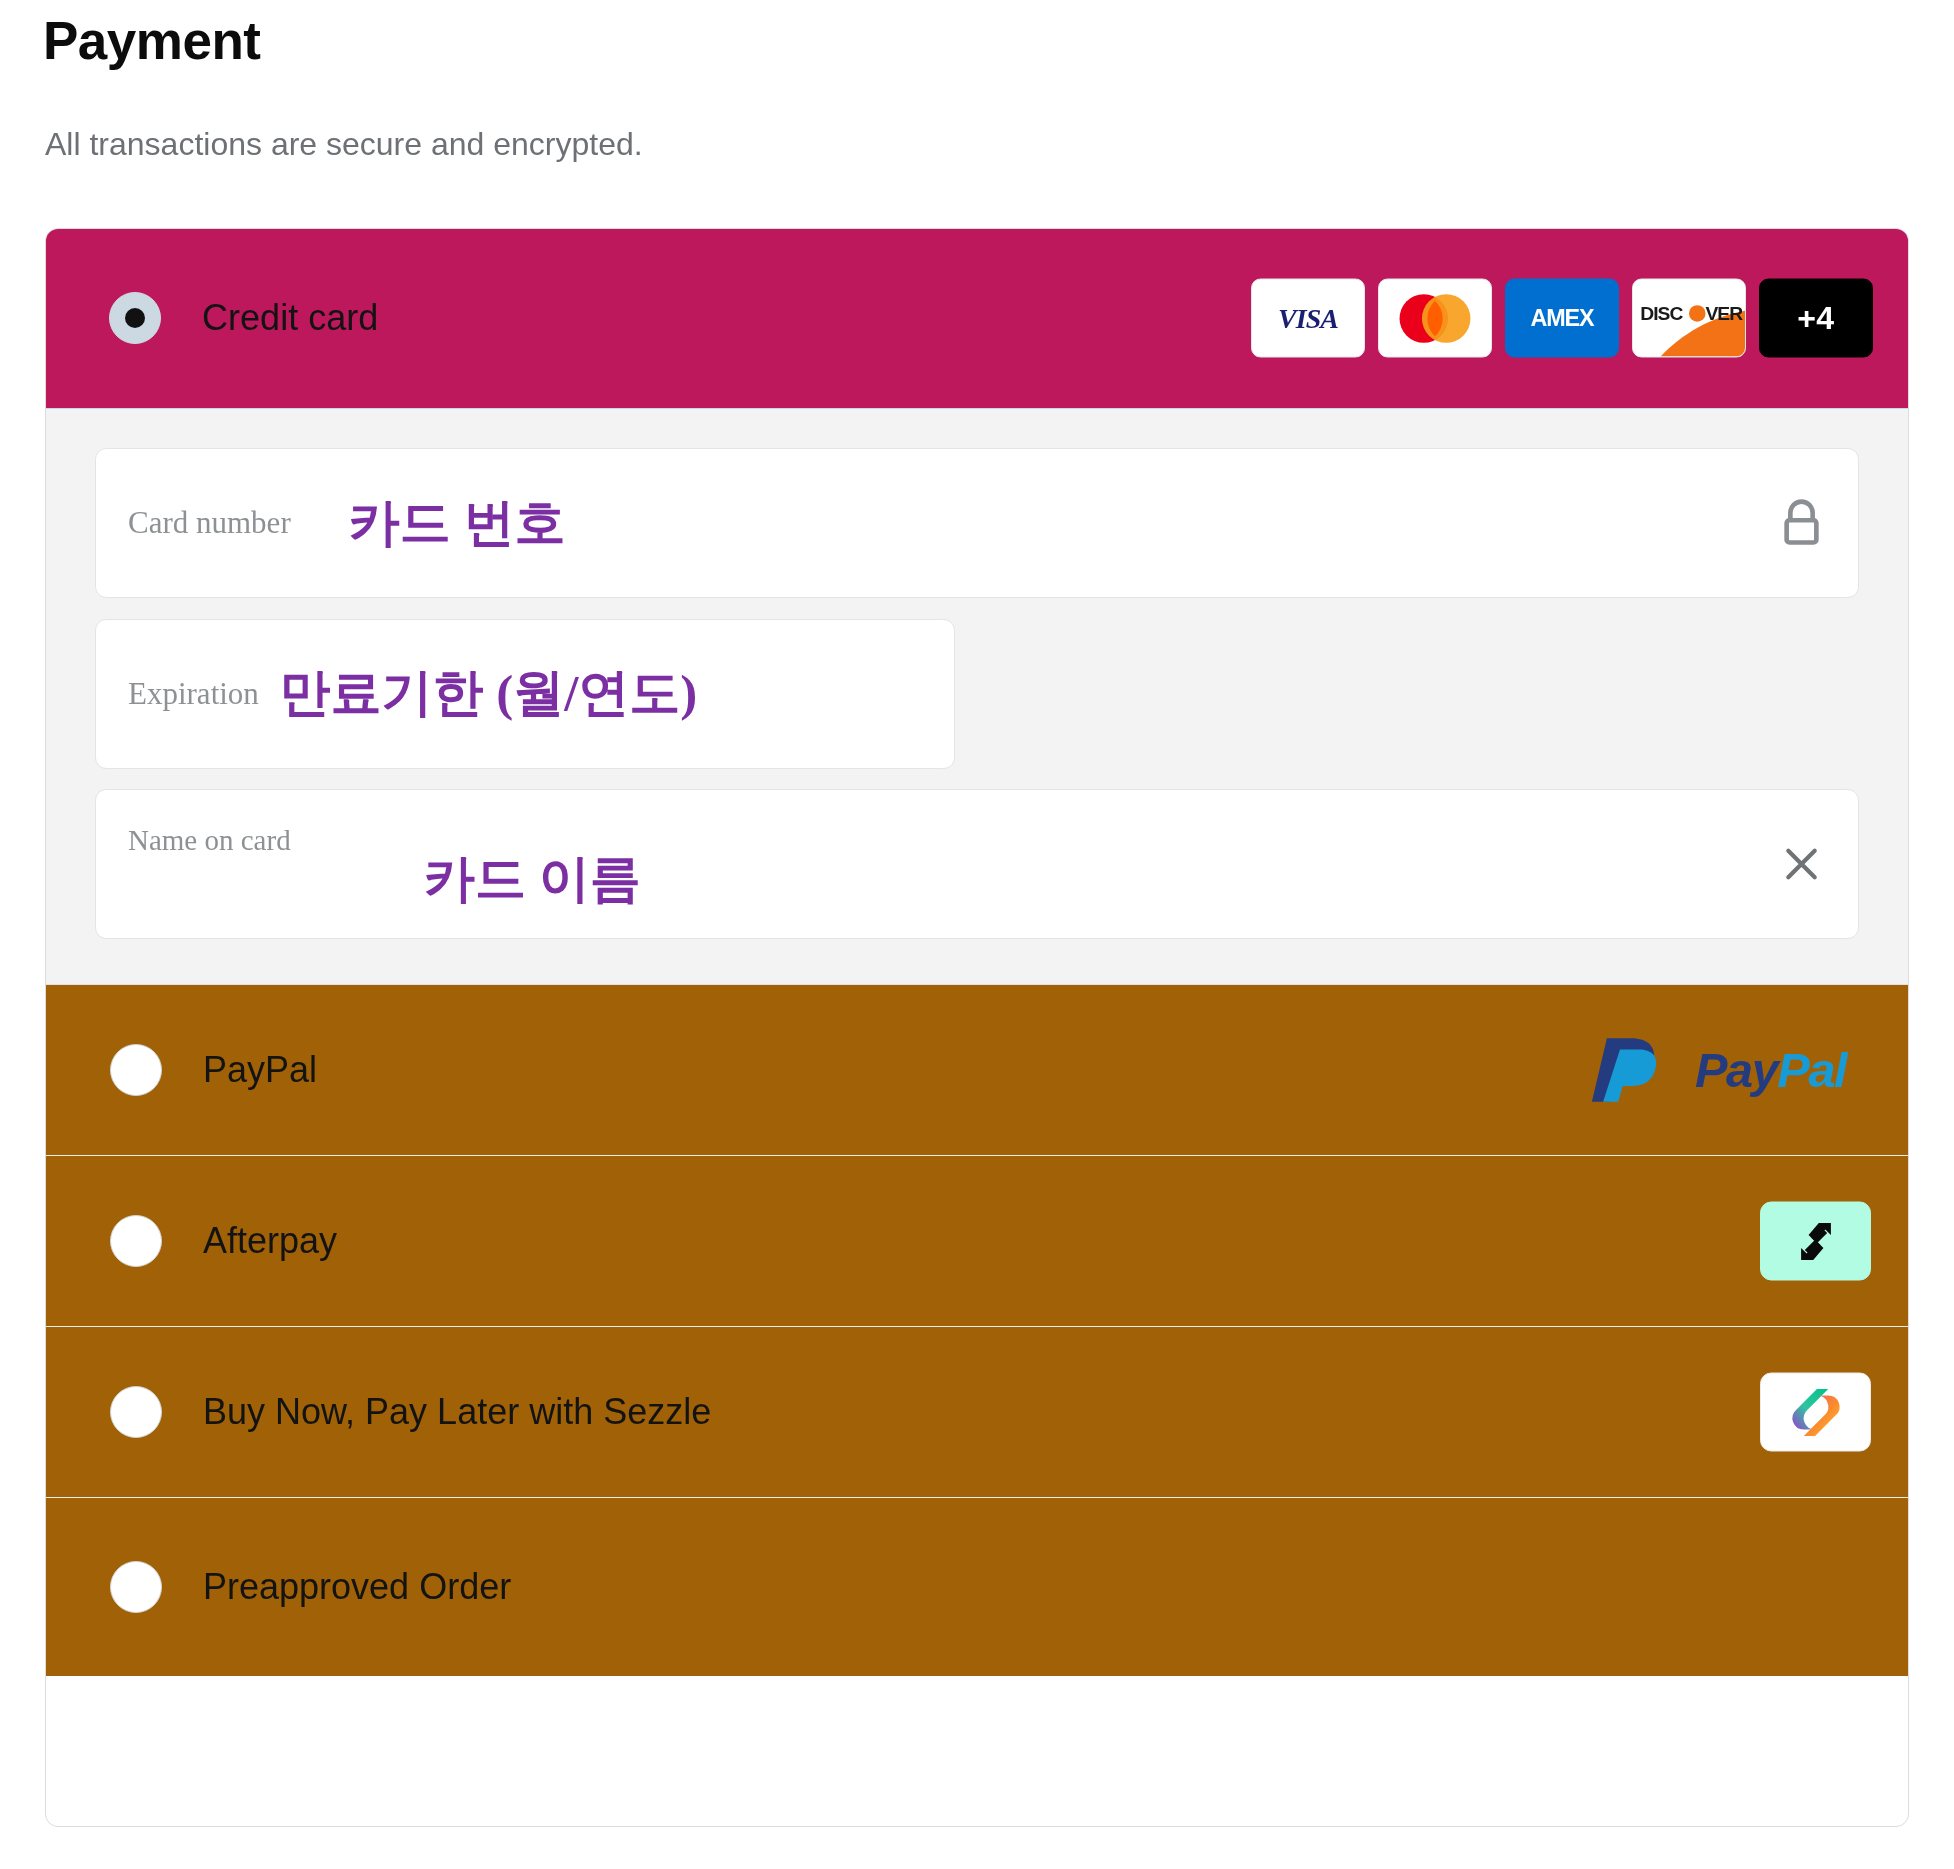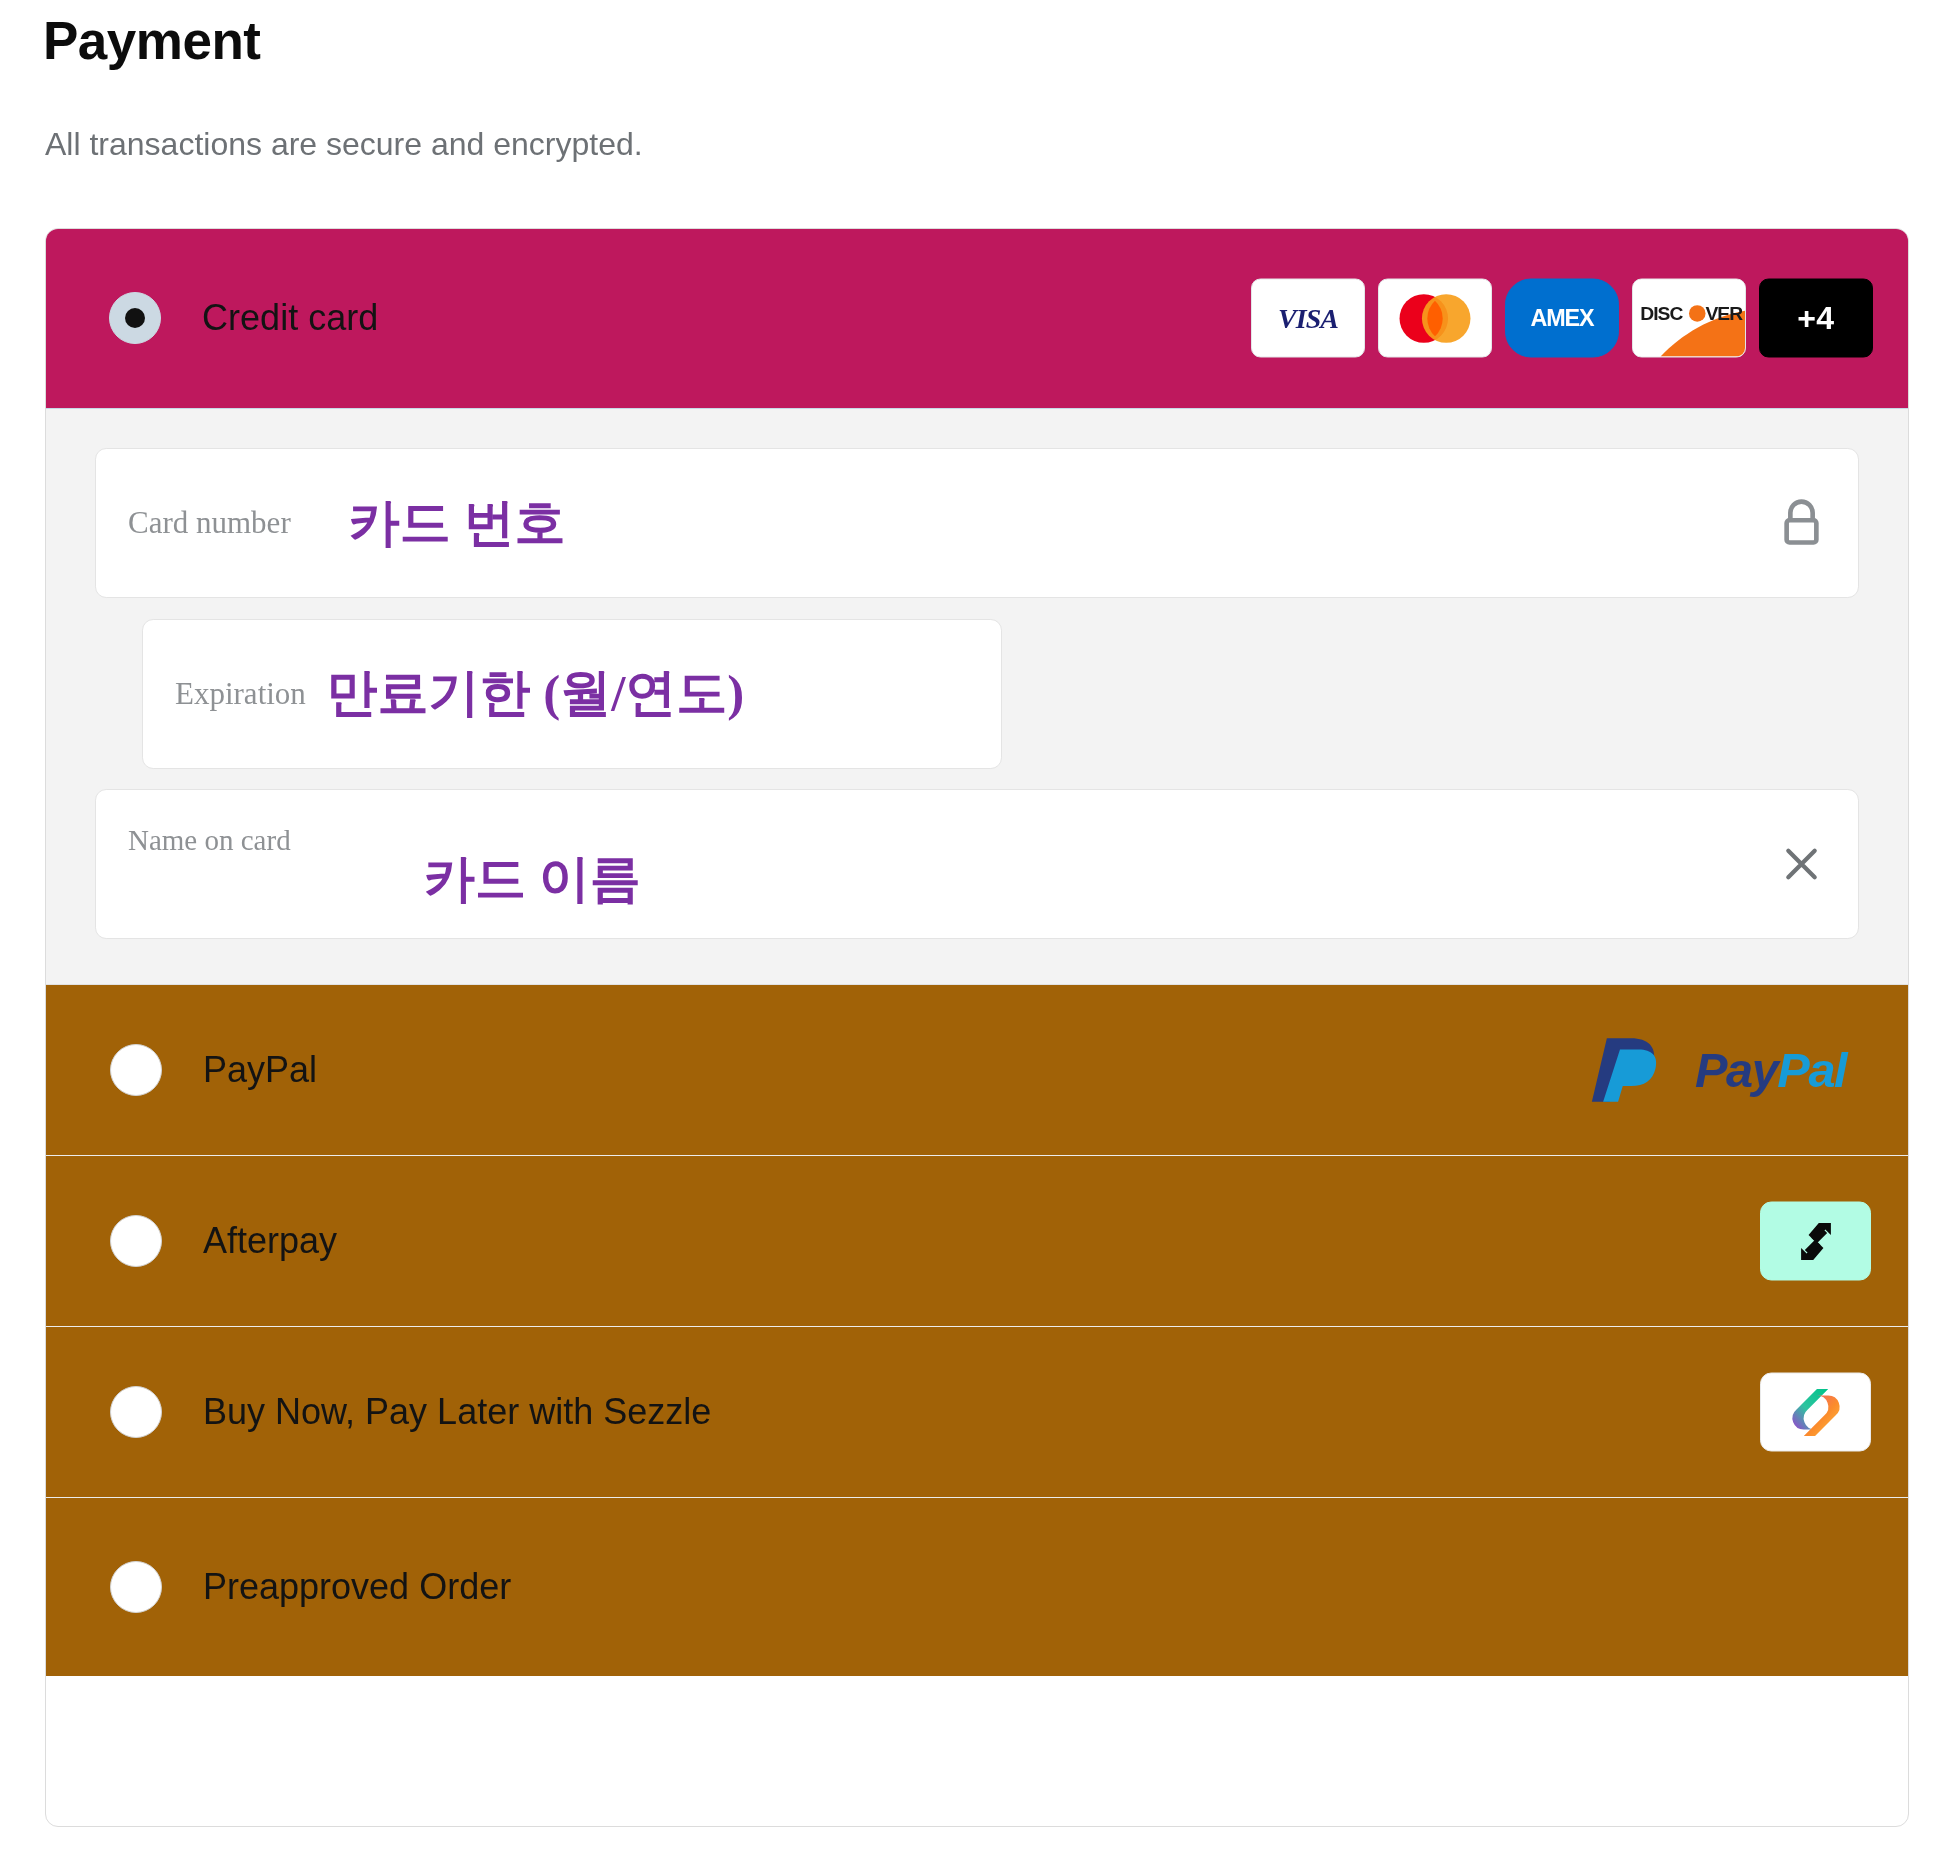--- a/index.html
+++ b/index.html
@@ -90,21 +90,21 @@
   }
   .brand {
     width: 114px; height: 79px;
     border-radius: 9.4px;
     background: #ffffff;
     border: 0.9px solid #e3e6e8;
     display: flex; align-items: center; justify-content: center;
     overflow: hidden;
     position: relative;
   }
-  .brand.amex { background: #006fcf; border-color: #006fcf; border-radius: 26px; }
+  .brand.amex { background: #006fcf; border-color: #006fcf; }
   .brand.more { background: #000000; border-color: #000000; }
   .brand-more-text {
     color: #ffffff; font-size: 32px; font-weight: 700; letter-spacing: 0.5px;
   }
 
   
   .cc-body {
     background: #f3f3f3;
     padding: 39px 49px 45px 49px;
     border-bottom: 1.9px solid #e1e1e1;
@@ -114,21 +114,21 @@
     position: relative;
     background: #ffffff;
     border: 1.9px solid #e4e4e4;
     border-radius: 11.2px;
     height: 150px;
     display: flex;
     align-items: center;
     padding: 0 32px;
   }
   .field + .field, .field-row + .field, .field-row { margin-top: 20.6px; }
-  .field-row { display: flex; gap: 19px; margin-left: 47px; }
+  .field-row { display: flex; gap: 19px; }
   .field-row .field { margin-top: 0; }
   .field-row .field.exp { width: 860px; flex: 0 0 860px; }
   .field-row .field.cvc { flex: 1 1 auto; }
 
   .placeholder {
     font-size: 31px;
     color: #8e9194;
     white-space: nowrap;
   }
   .placeholder.float {

